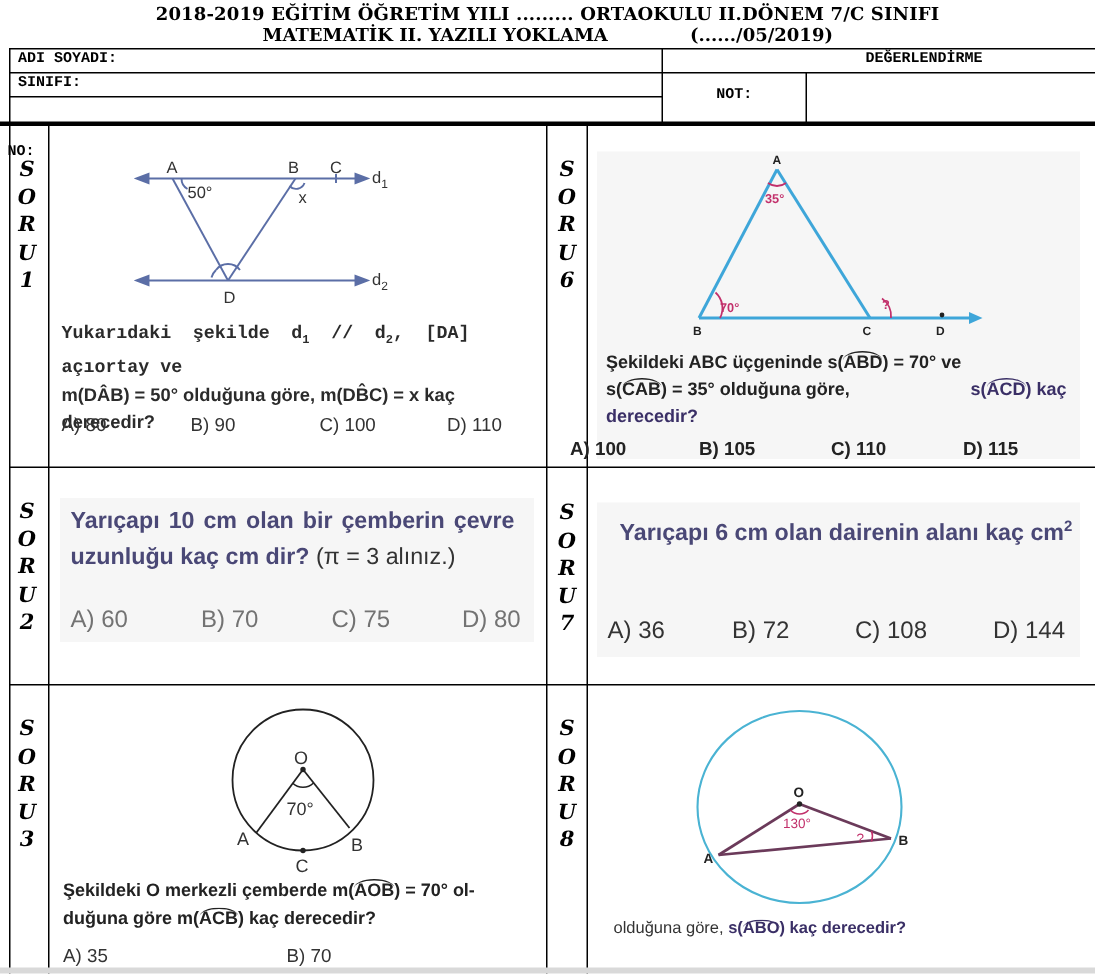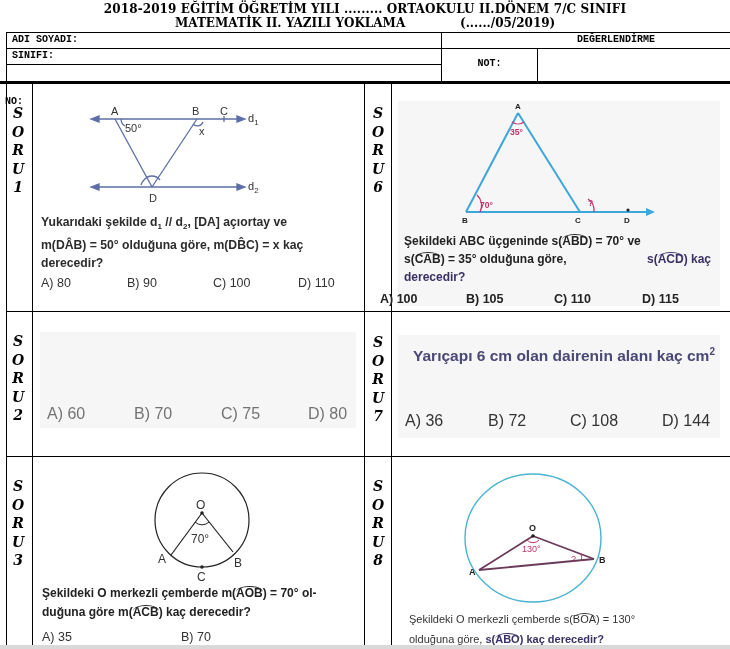--- a/index.html
+++ b/index.html
@@ -79,21 +79,21 @@
     <text x="159" y="30">B</text>
     <text x="187" y="30">C</text>
     <text x="116" y="117">D</text>
     <text x="92" y="47">50°</text>
     <text x="166" y="50">x</text>
     <text x="215" y="37"><tspan>d</tspan><tspan font-size="8" dy="3">1</tspan></text>
     <text x="215" y="105"><tspan>d</tspan><tspan font-size="8" dy="3">2</tspan></text>
   </g>
 </svg>
 <div class="qtext" style="left:41px;top:213px;width:272px;text-align:justify;">
-  <div style="display:flex;justify-content:space-between;">
+  <div style="display:flex;justify-content:space-between;font-family:Liberation Mono, monospace;">
     <span><span>Yukarıdaki şekilde d</span><sub style="font-size:8px;">1</sub><span> // d</span><sub style="font-size:8px;">2</sub><span>, [DA] açıortay ve</span></span>
   </div>
   <div>m(DÂB) = 50° olduğuna göre, m(DB̂C) = x kaç</div>
   <div>derecedir?</div>
 </div>
 <div class="opts" style="left:41px;top:276px;font-size:12.5px;color:#333;gap:19px;">
   <span class="opt" style="width:67px;">A) 80</span>
   <span class="opt" style="width:67px;">B) 90</span>
   <span class="opt" style="width:66px;">C) 100</span>
   <span class="opt">D) 110</span>
@@ -149,20 +149,22 @@
 
 <div class="soru" style="left:3px;top:332px;">
   <div>S</div>
   <div>O</div>
   <div>R</div>
   <div>U</div>
   <div>2</div>
 </div>
 <div class="qbg" style="left:40px;top:332px;width:316px;height:96px;"></div>
 <div class="qtext-purple" style="left:47px;top:336px;width:296px;">
+  <div style="font-weight:bold;text-align:justify;text-align-last:justify;">Yarıçapı 10 cm olan bir çemberin çevre</div>
+  <div><span style="font-weight:bold;">uzunluğu kaç cm dir? </span><span style="color:#333;">(π = 3 alınız.)</span></div>
 </div>
 <div class="opts" style="left:47px;top:405px;font-size:16px;color:#737373;">
   <span class="opt" style="width:87px;">A) 60</span>
   <span class="opt" style="width:87px;">B) 70</span>
   <span class="opt" style="width:87px;">C) 75</span>
   <span class="opt">D) 80</span>
 </div>
 
 <div class="soru" style="left:363px;top:333px;">
   <div>S</div>
@@ -201,21 +203,21 @@
     <text x="18" y="98">A</text>
     <text x="94" y="102">B</text>
     <text x="57" y="116">C</text>
     <text x="51" y="78">70°</text>
   </g>
 </svg>
 <div class="qtext" style="left:42px;top:584px;width:315px;font-size:12px;color:#222;line-height:19px;">
   <div>Şekildeki O merkezli çemberde m(<span class="hat">AOB</span>) = 70° ol-</div>
   <div>duğuna göre m(<span class="hat">ACB</span>) kaç derecedir?</div>
 </div>
-<div class="opts" style="left:42px;top:630px;font-size:12.5px;color:#333;">
+<div class="opts" style="left:42px;top:630px;font-size:12.5px;color:#333;gap:10px;">
   <span class="opt" style="width:139px;">A) 35</span>
   <span class="opt">B) 70</span>
 </div>
 
 <div class="soru" style="left:363px;top:477px;">
   <div>S</div>
   <div>O</div>
   <div>R</div>
   <div>U</div>
   <div>8</div>
@@ -234,17 +236,16 @@
     <text x="67" y="82">130°</text>
     <text x="116" y="92">?</text>
   </g>
   <g font-size="9" font-weight="bold" fill="#222">
     <text x="74" y="61">O</text>
     <text x="14" y="105">A</text>
     <text x="144" y="93">B</text>
   </g>
 </svg>
 <div class="qtext" style="left:409px;top:609px;width:305px;font-weight:normal;font-size:11px;color:#333;line-height:20px;">
-  <div>Şekildeki O merkezli çemberde s(<span class="hat">BOA</span>) = 130°</div>
   <div><span>olduğuna göre, </span><span style="font-weight:bold;color:#3a2f66;">s(<span class="hat">ABO</span>) kaç derecedir?</span></div>
 </div>
 
 <div class="bottom-band"></div>
 
 </body></html>

